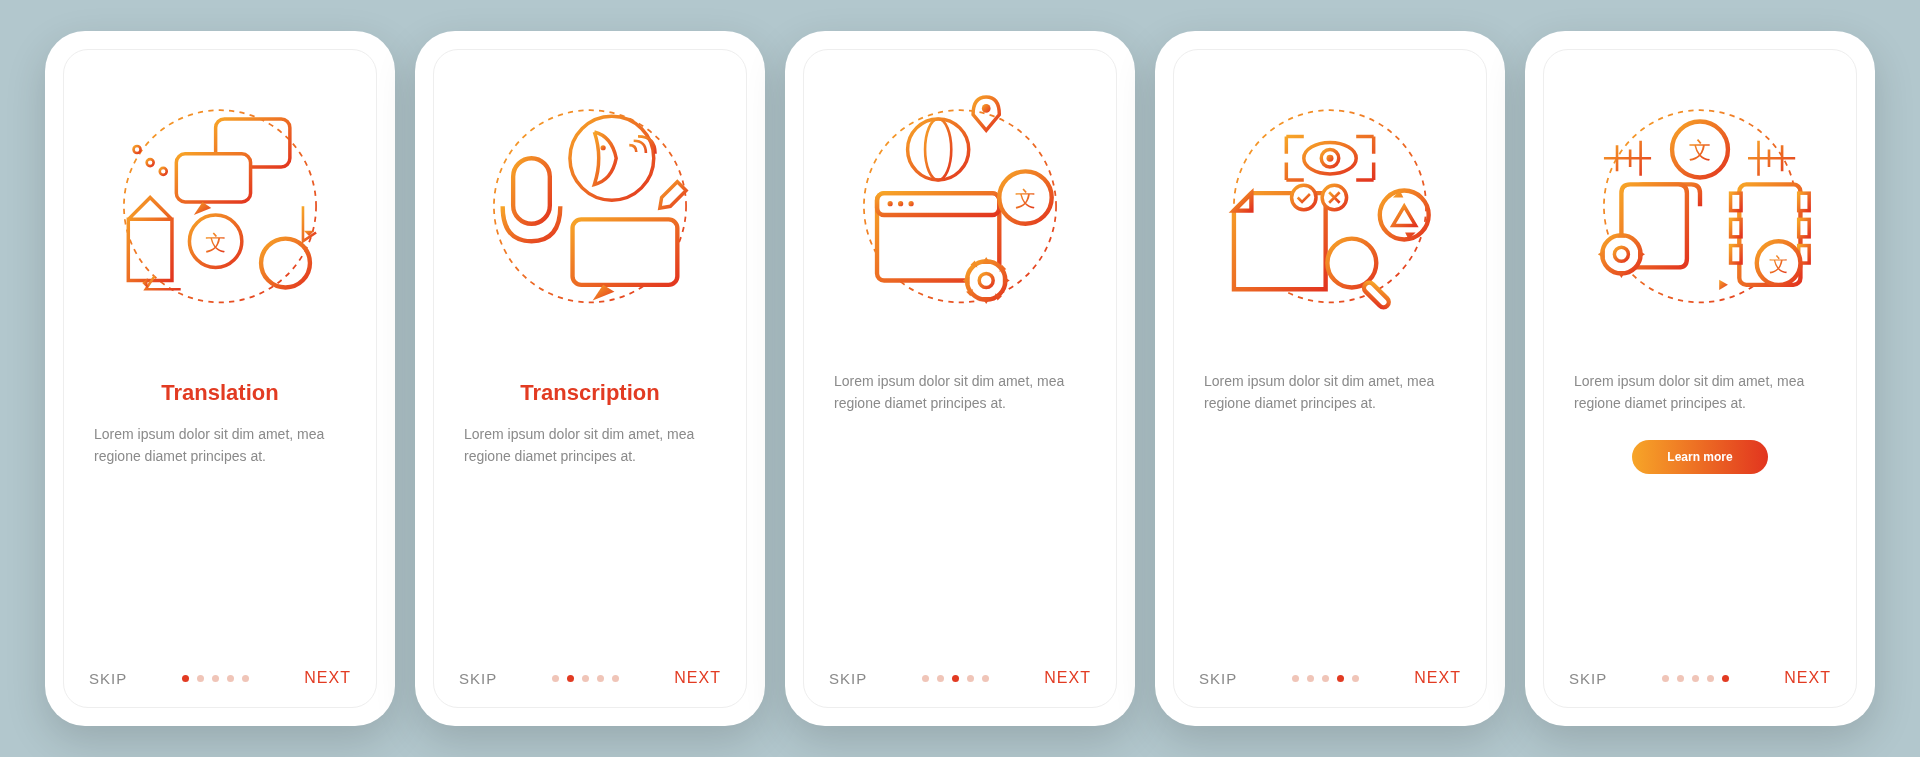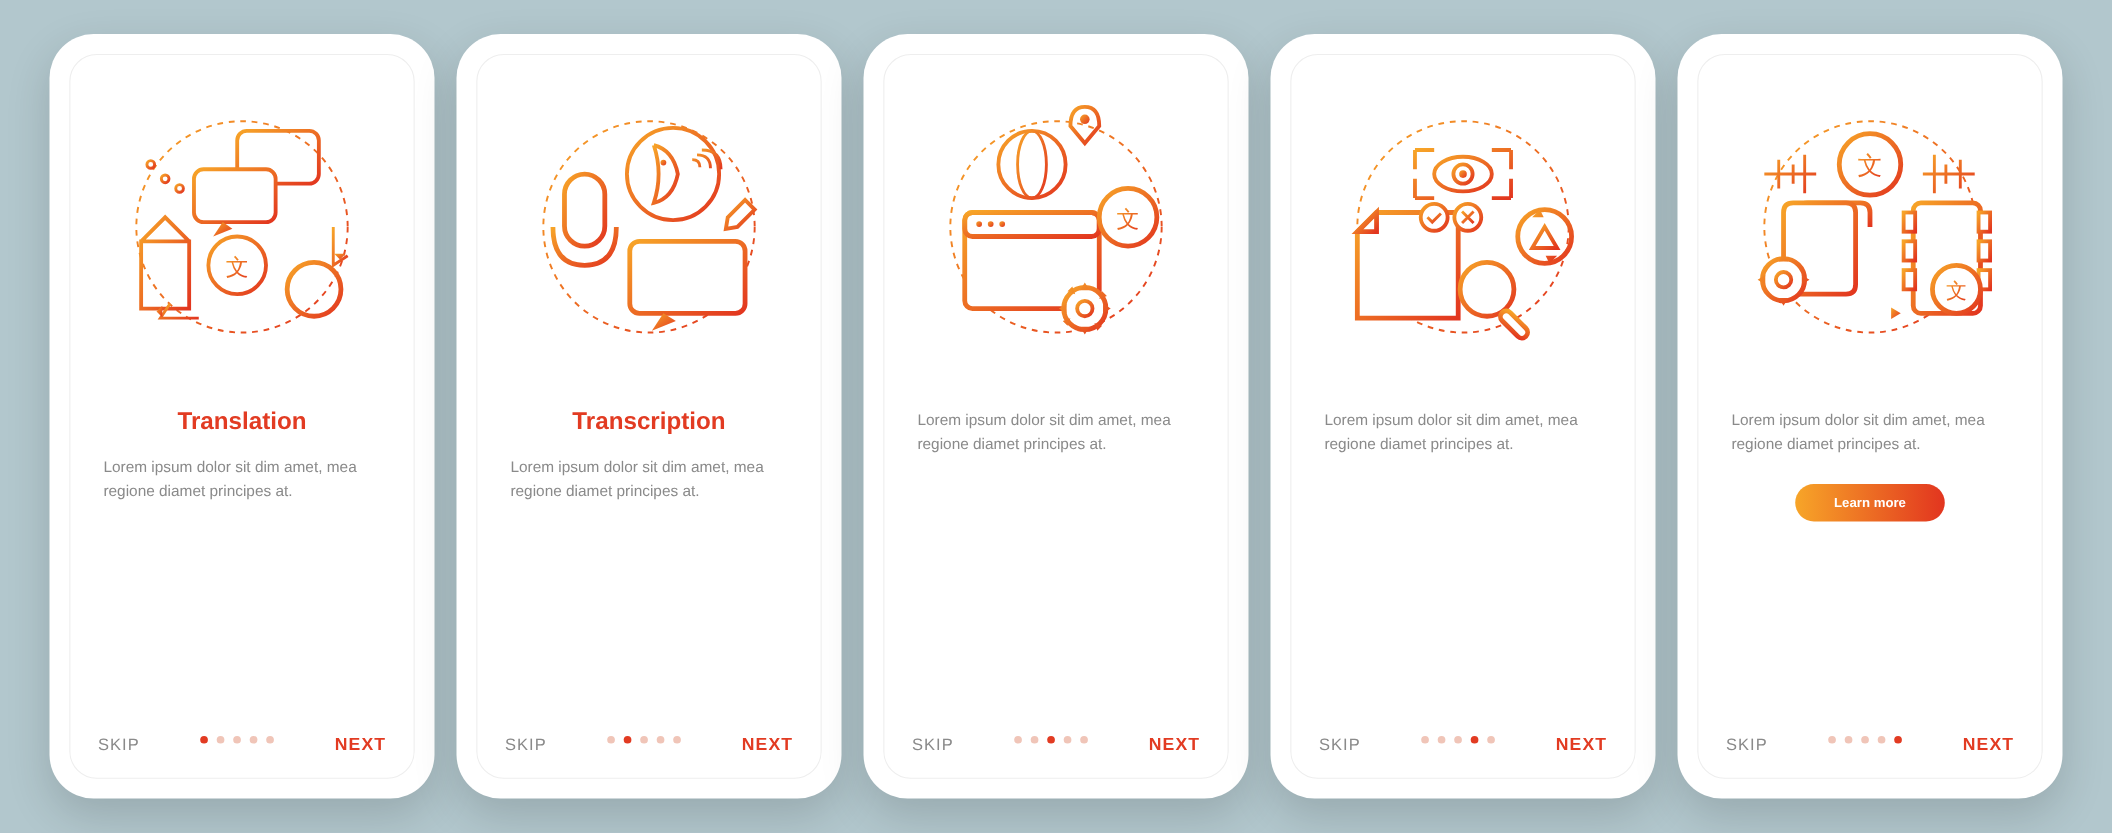--- a/index.html
+++ b/index.html
@@ -1,26 +1,26 @@
 <!DOCTYPE html>
 <html><head>
 <meta charset="utf-8">
 <style>
 *{margin:0;padding:0;box-sizing:border-box}
 body{background:#b2c7cd;font-family:-apple-system,BlinkMacSystemFont,"Segoe UI",Arial,sans-serif;width:1920px;height:757px;display:flex;justify-content:center;align-items:center;gap:20px;padding:30px}
 .phone{width:350px;height:695px;background:#fff;border-radius:40px;box-shadow:0 15px 40px rgba(0,0,0,.15);position:relative;padding:18px;display:flex;flex-direction:column}
 .screen{flex:1;background:#fff;border-radius:25px;border:1px solid #eee;display:flex;flex-direction:column;padding:25px 25px 20px;position:relative;overflow:hidden}
 .illus{flex:0 0 280px;display:flex;align-items:center;justify-content:center;position:relative}
 .illus svg{width:100%;height:100%}
-.title{font-size:22px;font-weight:700;color:#e23b22;text-align:center;margin-top:14px;line-height:1.3}
+.title{font-size:22px;font-weight:700;color:#e23b22;text-align:center;margin-top:24px;line-height:1.3}
 .desc{font-size:14px;color:#8a8a8a;text-align:left;margin-top:15px;line-height:1.6;padding:0 5px}
 .cta{margin:25px auto 0;padding:10px 35px;border-radius:25px;background:linear-gradient(90deg,#f7a528,#e2351f);color:#fff;font-size:12px;font-weight:600;border:none;cursor:pointer}
-.footer{display:flex;align-items:flex-start;justify-content:space-between;margin-top:auto;padding-top:15px}
+.footer{display:flex;align-items:center;justify-content:space-between;margin-top:auto;padding-top:15px}
 .skip{color:#8a8a8a;font-size:15px;letter-spacing:1px;cursor:pointer}
-.next{color:#e23b22;font-size:16px;font-weight:700;letter-spacing:1px;cursor:pointer}
+.next{color:#e23b22;font-size:16px;font-weight:400;letter-spacing:1px;cursor:pointer}
 .dots{display:flex;gap:8px}
 .dot{width:7px;height:7px;border-radius:50%;background:#f0c5b8}
 .dot.active{background:#e23b22}
 </style>
 </head>
 <body>
 
 <div class="phone">
     <div class="screen">
       <div class="illus">

